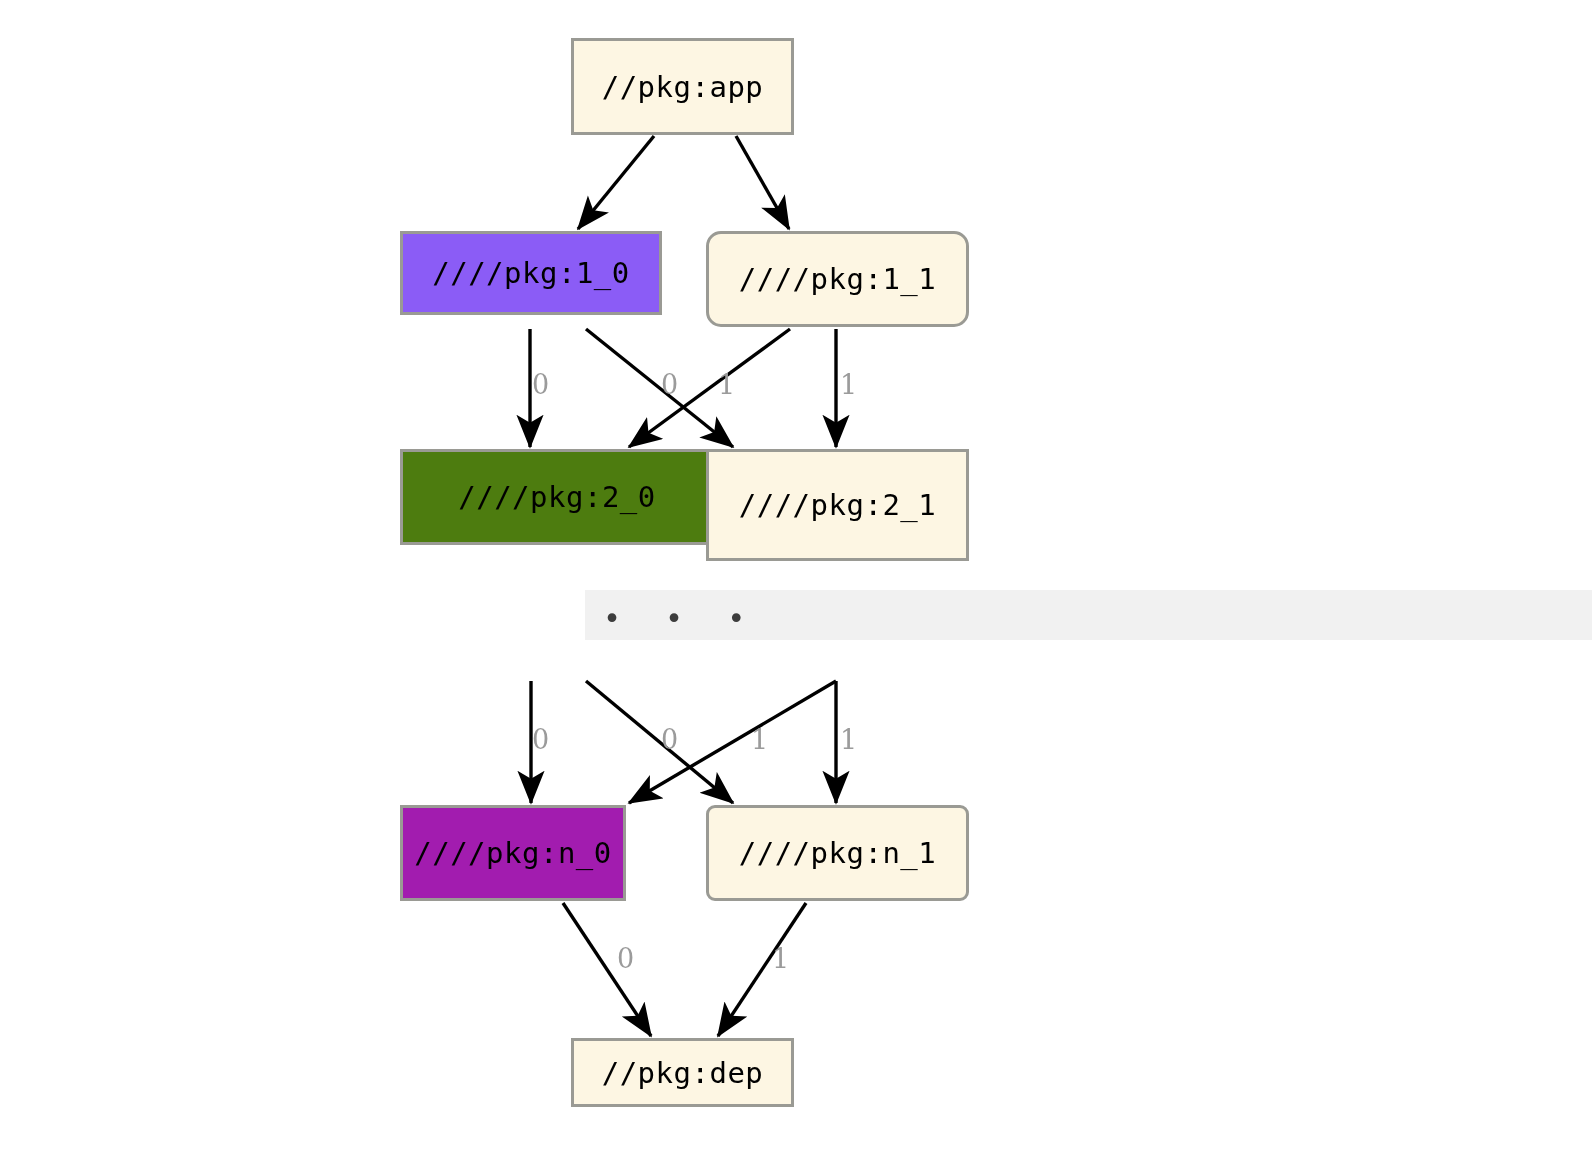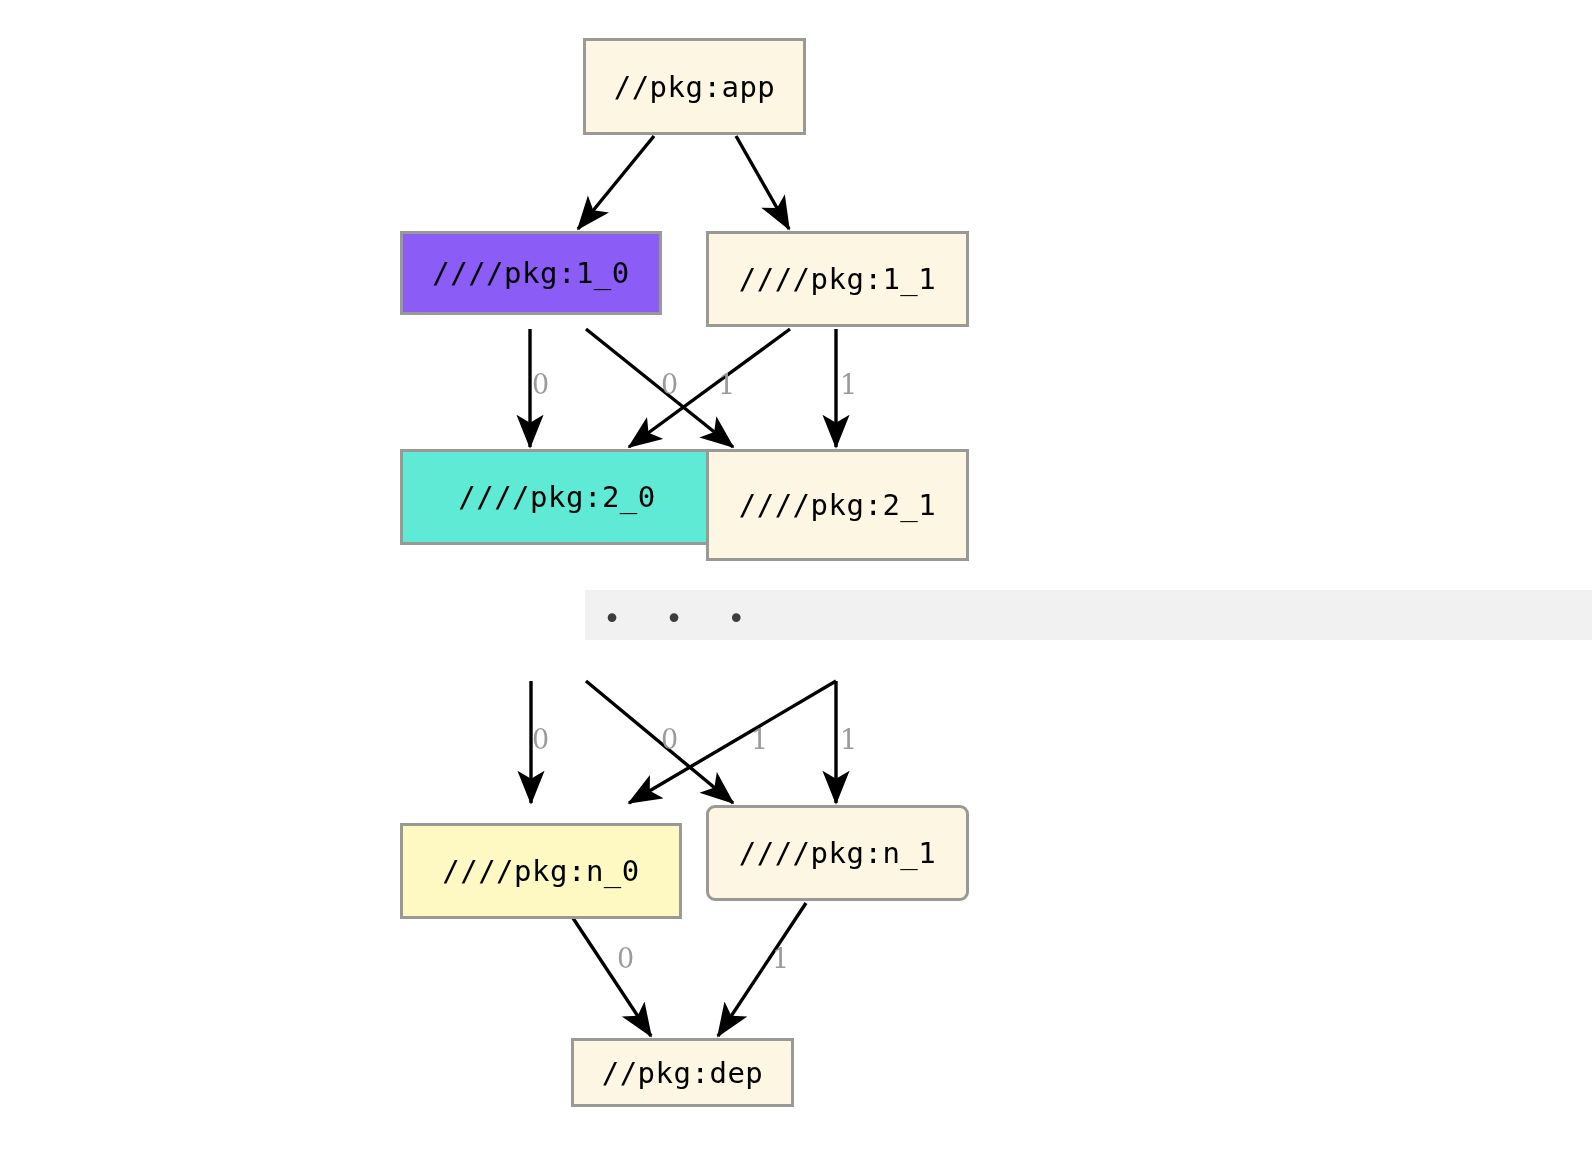--- a/index.html
+++ b/index.html
@@ -85,36 +85,36 @@
         <line x1="531" y1="681" x2="531" y2="803" stroke="#000000" stroke-width="3.4" marker-end="url(#arrowhead)"></line>
         <line x1="586" y1="681" x2="733" y2="803" stroke="#000000" stroke-width="3.4" marker-end="url(#arrowhead)"></line>
         <line x1="836" y1="681" x2="629" y2="803" stroke="#000000" stroke-width="3.4" marker-end="url(#arrowhead)"></line>
         <line x1="836" y1="681" x2="836" y2="803" stroke="#000000" stroke-width="3.4" marker-end="url(#arrowhead)"></line>
         <line x1="563" y1="903" x2="651" y2="1036" stroke="#000000" stroke-width="3.4" marker-end="url(#arrowhead)"></line>
         <line x1="806" y1="903" x2="718" y2="1036" stroke="#000000" stroke-width="3.4" marker-end="url(#arrowhead)"></line>
       </g>
   </svg>
 
   <div id="nodes-layer">
-      <div class="node-box" style="left: 571px; top: 38px; width: 223px; height: 97px; background: rgb(253, 246, 227); border-color: rgb(154, 154, 148); margin-left: 12px;">
+      <div class="node-box" style="left: 571px; top: 38px; width: 223px; height: 97px; background: rgb(253, 246, 227); border-color: rgb(154, 154, 148);">
         <span>//pkg:app</span>
       </div>
       <div class="node-box" style="left: 400px; top: 231px; width: 262px; height: 84px; background: #8b5cf6; border-color: rgb(154, 154, 148);">
         <span>////pkg:1_0</span>
       </div>
-      <div class="node-box" style="left: 706px; top: 231px; width: 263px; height: 96px; background: rgb(253, 246, 227); border-color: rgb(154, 154, 148);">
+      <div class="node-box" style="left: 706px; top: 231px; width: 263px; height: 96px; background: rgb(253, 246, 227); border-color: rgb(154, 154, 148); border-radius: 15px;">
         <span>////pkg:1_1</span>
       </div>
-      <div class="node-box" style="left: 400px; top: 449px; width: 314px; height: 96px; background: #5eead4; border-color: rgb(154, 154, 148);">
+      <div class="node-box" style="left: 400px; top: 449px; width: 314px; height: 96px; background: #4d7c0f; border-color: rgb(154, 154, 148);">
         <span>////pkg:2_0</span>
       </div>
       <div class="node-box" style="left: 706px; top: 449px; width: 263px; height: 112px; background: rgb(253, 246, 227); border-color: rgb(154, 154, 148);">
         <span>////pkg:2_1</span>
       </div>
-      <div class="node-box" style="left: 400px; top: 805px; width: 282px; height: 96px; background: #fef9c3; border-color: rgb(154, 154, 148); margin-top: 18px;">
+      <div class="node-box" style="left: 400px; top: 805px; width: 226px; height: 96px; background: #a21caf; border-color: rgb(154, 154, 148);">
         <span>////pkg:n_0</span>
       </div>
       <div class="node-box" style="left: 706px; top: 805px; width: 263px; height: 96px; background: rgb(253, 246, 227); border-color: rgb(154, 154, 148); border-radius: 9px;">
         <span>////pkg:n_1</span>
       </div>
       <div class="node-box" style="left: 571px; top: 1038px; width: 223px; height: 69px; background: rgb(253, 246, 227); border-color: rgb(154, 154, 148);">
         <span>//pkg:dep</span>
       </div>
     </div>
 

